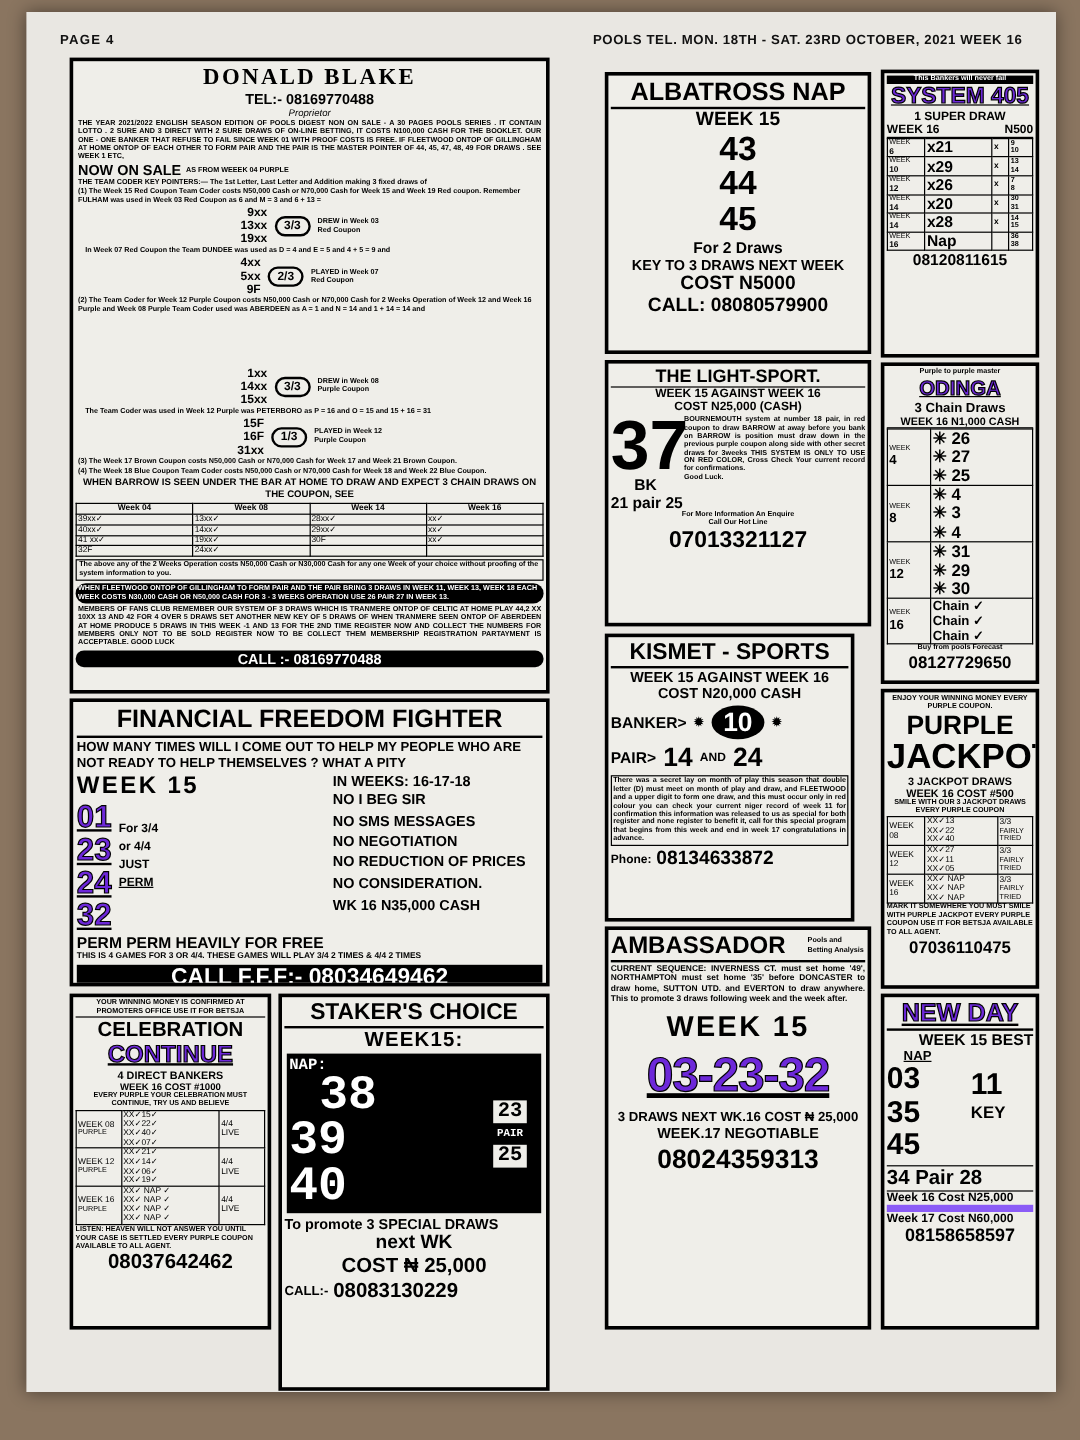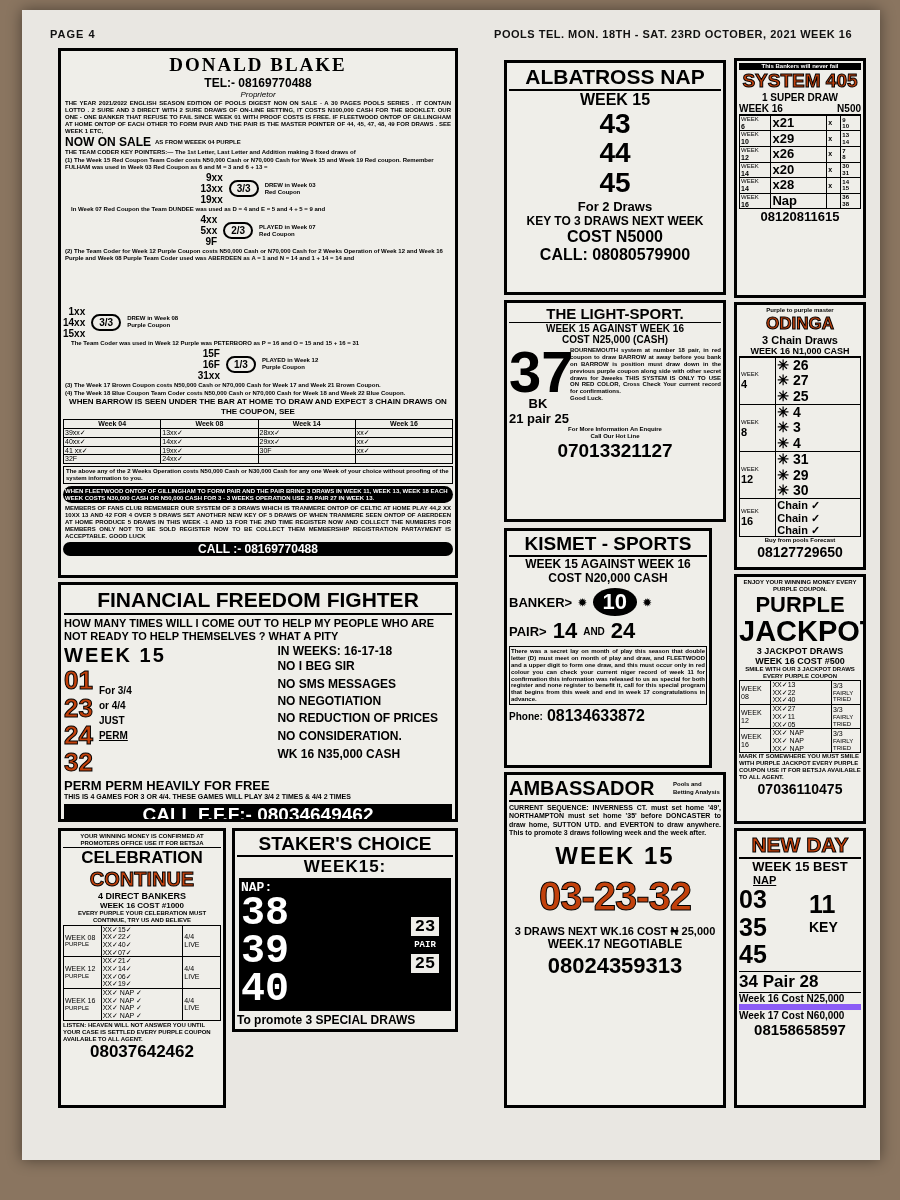--- a/index.html
+++ b/index.html
@@ -11,21 +11,21 @@
   .hdr .left{float:left;letter-spacing:1px;}
   .hdr .right{float:right;letter-spacing:.5px;}
   .box{position:absolute;border:2px solid #000;background:#efeee9;box-sizing:border-box;overflow:hidden;}
   .box.thick{border-width:3px;}
   .ctr{text-align:center;}
   .b{font-weight:bold;}
   .blk{background:#000;color:#fff;}
   .tiny{font-size:6px;line-height:1.15;}
   .xsm{font-size:7px;line-height:1.2;}
   .sm{font-size:8px;line-height:1.25;}
-  .outline{ -webkit-text-stroke:1px #000; color:#c2410c; font-weight:bold;}
+  .outline{ -webkit-text-stroke:1px #000; color:#6d28d9; font-weight:bold;text-decoration:underline;}
   .serifbold{font-family:"Liberation Serif",serif;font-weight:bold;}
   table{border-collapse:collapse;width:100%;}
   td,th{border:1px solid #000;padding:0 1px;font-size:7px;line-height:1.1;}
   .oval{display:inline-block;background:#000;color:#fff;border-radius:50%/50%;padding:1px 10px;}
   .pill{border:2px solid #000;border-radius:14px;padding:1px 6px;display:inline-block;}
   .underl{text-decoration:underline;}
 </style>
 </head>
 <body>
 
@@ -66,21 +66,21 @@
         <div>4xx</div>
         <div>5xx</div>
         <div>9F</div>
       </div>
       <div class="pill b" style="font-size:10px;">2/3</div>
       <div class="tiny b" style="white-space:pre-line;">PLAYED   in Week 07
 Red Coupon</div>
     </div>
 
     <div class="tiny b" style="margin:1px 2px;">(2)   The Team Coder for Week 12 Purple Coupon costs N50,000 Cash or N70,000 Cash for 2 Weeks Operation of Week 12 and Week 16 Purple and Week 08 Purple Team Coder used was ABERDEEN as A = 1 and N = 14 and 1 + 14 = 14 and</div>
-    <div style="display:flex;align-items:center;gap:6px;margin-top:44px;">
+    <div style="display:flex;justify-content:center;align-items:center;gap:6px;margin-top:44px;">
       <div class="b" style="font-size:10px;text-align:right;">
         <div>1xx</div>
         <div>14xx</div>
         <div>15xx</div>
       </div>
       <div class="pill b" style="font-size:10px;">3/3</div>
       <div class="tiny b" style="white-space:pre-line;">DREW   in Week 08
 Purple Coupon</div>
     </div>
 
@@ -235,27 +235,27 @@
                 <div>4/4</div>
                 <div>LIVE</div>
               </td>
       </tr>
     </tbody>
         </table>
     <div class="tiny b" style="margin-top:1px;">LISTEN: HEAVEN WILL NOT ANSWER YOU UNTIL YOUR CASE IS SETTLED EVERY PURPLE COUPON AVAILABLE TO ALL AGENT.</div>
     <div class="ctr b" style="font-size:17px;">08037642462</div>
   </div>
 
-  <div class="box thick" style="left:210px;top:818px;width:226px;height:204px;padding:2px;">
+  <div class="box thick" style="left:210px;top:818px;width:226px;height:331px;padding:2px;">
     <div class="ctr b" style="font-size:19px;border-bottom:2px solid #000;">STAKER'S CHOICE</div>
     <div class="ctr b" style="font-size:17px;letter-spacing:1px;">WEEK15:</div>
     <div class="blk" style="margin:1px 2px;padding:2px;display:flex;font-family:Liberation Mono, monospace;">
       <div style="flex:1;">
         <div class="b" style="font-size:13px;">NAP:</div>
-        <div class="b" style="font-size:40px;line-height:.95;">38</div>
+        <div class="b" style="font-size:40px;line-height:.95;margin-left:25px;">38</div>
         <div class="b" style="font-size:40px;line-height:.95;">39</div>
         <div class="b" style="font-size:40px;line-height:.95;">40</div>
       </div>
       <div style="width:48px;display:flex;flex-direction:column;justify-content:center;align-items:center;gap:4px;">
         <div class="b" style="background:#efeee9;color:#000;font-size:17px;padding:0 4px;">23</div>
         <div class="b" style="font-size:9px;">PAIR</div>
         <div class="b" style="background:#efeee9;color:#000;font-size:17px;padding:0 4px;">25</div>
       </div>
     </div>
     <div class="b" style="font-size:12px;margin-top:2px;">To promote 3 SPECIAL DRAWS</div>
@@ -513,21 +513,21 @@
               </td>
       </tr>
     </tbody>
         </table>
     <div class="tiny b">MARK IT SOMEWHERE YOU MUST SMILE WITH PURPLE JACKPOT EVERY PURPLE COUPON USE IT FOR BETSJA AVAILABLE TO ALL AGENT.</div>
     <div class="ctr b" style="font-size:14px;">07036110475</div>
   </div>
 
   <div class="box thick" style="left:712px;top:818px;width:132px;height:280px;padding:2px;">
     <div class="ctr b outline" style="font-size:21px;border-bottom:2px solid #000;">NEW DAY</div>
-    <div class="ctr b" style="font-size:13px;">WEEK 15 BEST</div>
+    <div class="ctr b" style="font-size:13px;text-align:right;">WEEK 15 BEST</div>
     <div class="b underl" style="font-size:11px;margin-left:14px;">NAP</div>
     <div style="display:flex;">
       <div style="flex:1;">
         <div class="b" style="font-size:25px;line-height:1.1;">03</div>
         <div class="b" style="font-size:25px;line-height:1.1;">35</div>
         <div class="b" style="font-size:25px;line-height:1.1;">45</div>
       </div>
       <div style="width:52px;padding-top:4px;">
         <div class="b" style="font-size:25px;">11</div>
         <div class="b" style="font-size:14px;">KEY</div>

